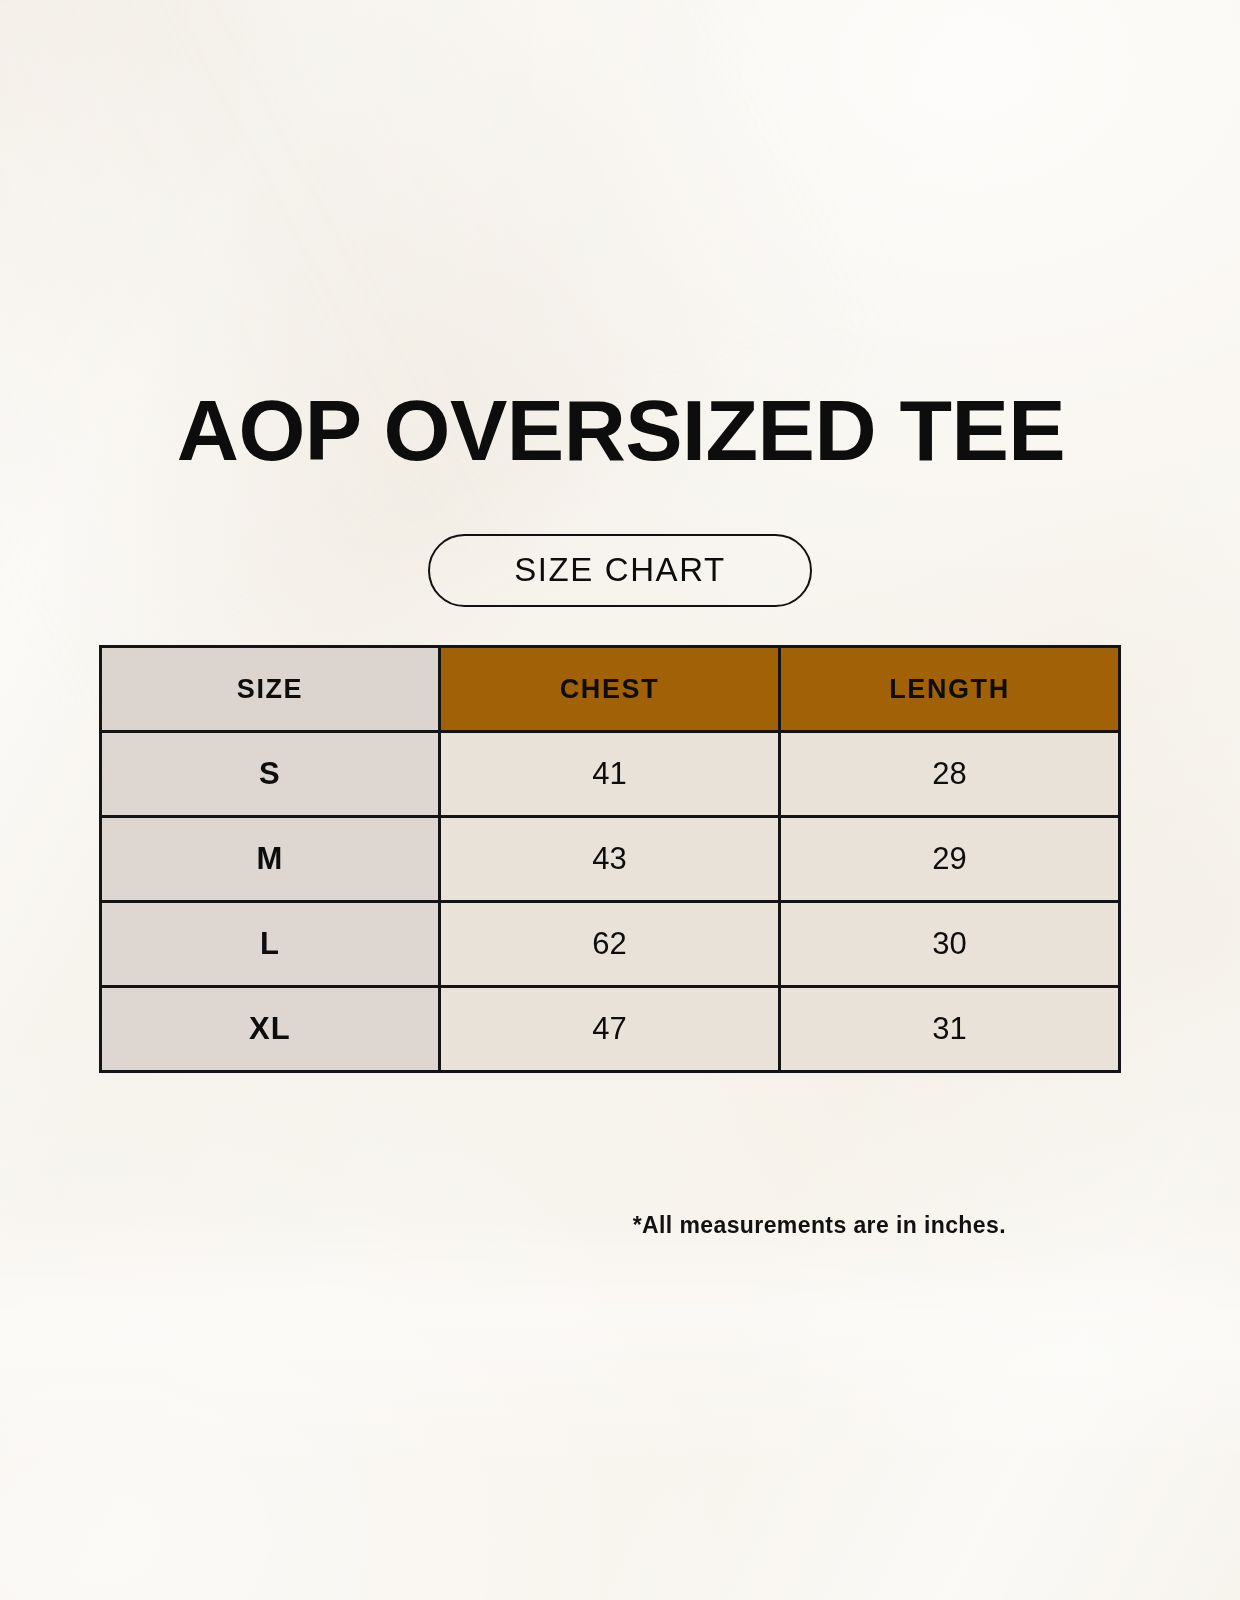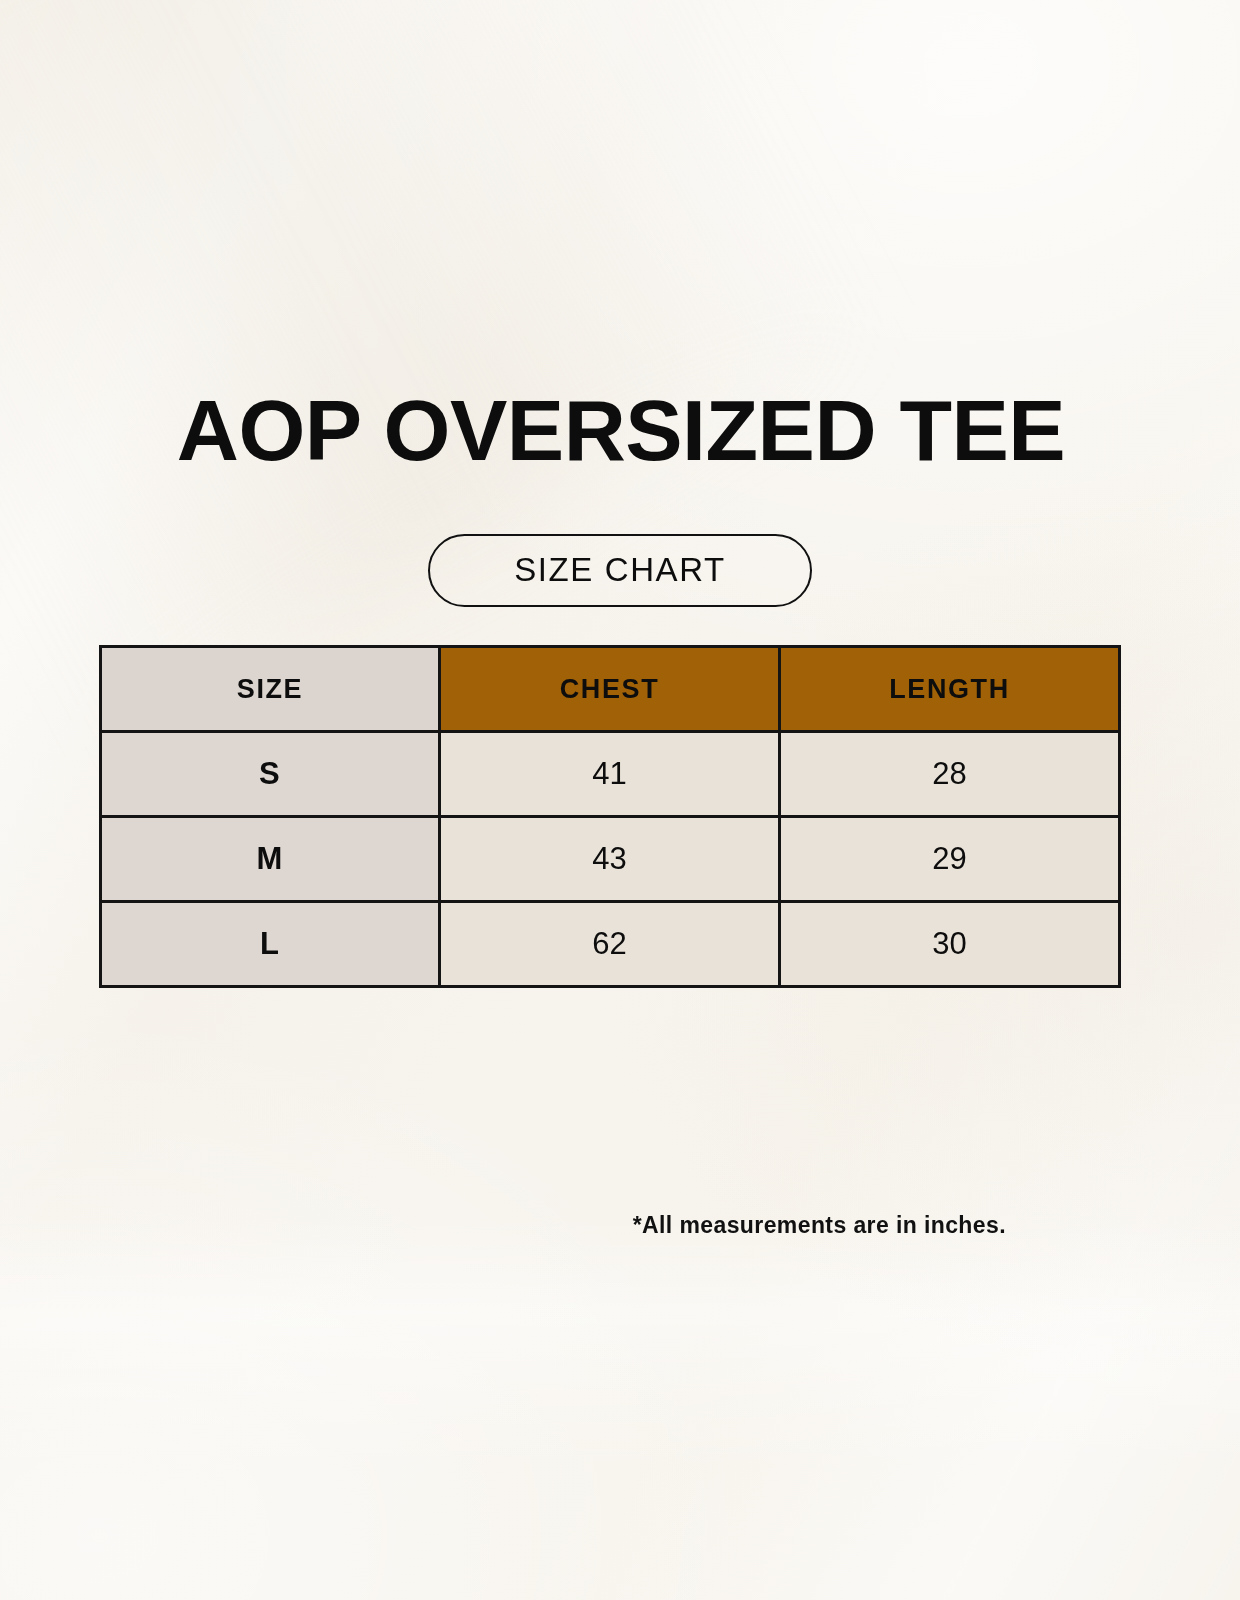--- a/index.html
+++ b/index.html
@@ -204,19 +204,24 @@
         <tr>
           <td class="cell-size">M</td>
           <td class="cell-val">43</td>
           <td class="cell-val">29</td>
         </tr>
         <tr>
           <td class="cell-size">L</td>
           <td class="cell-val">62</td>
           <td class="cell-val">30</td>
         </tr>
+        <tr>
+          <td class="cell-size">XL</td>
+          <td class="cell-val">47</td>
+          <td class="cell-val">31</td>
+        </tr>
       </tbody>
     </table>
   </div>
 
   <div class="footnote">*All measurements are in inches.</div>
 
 </div>
 
 </body></html>

